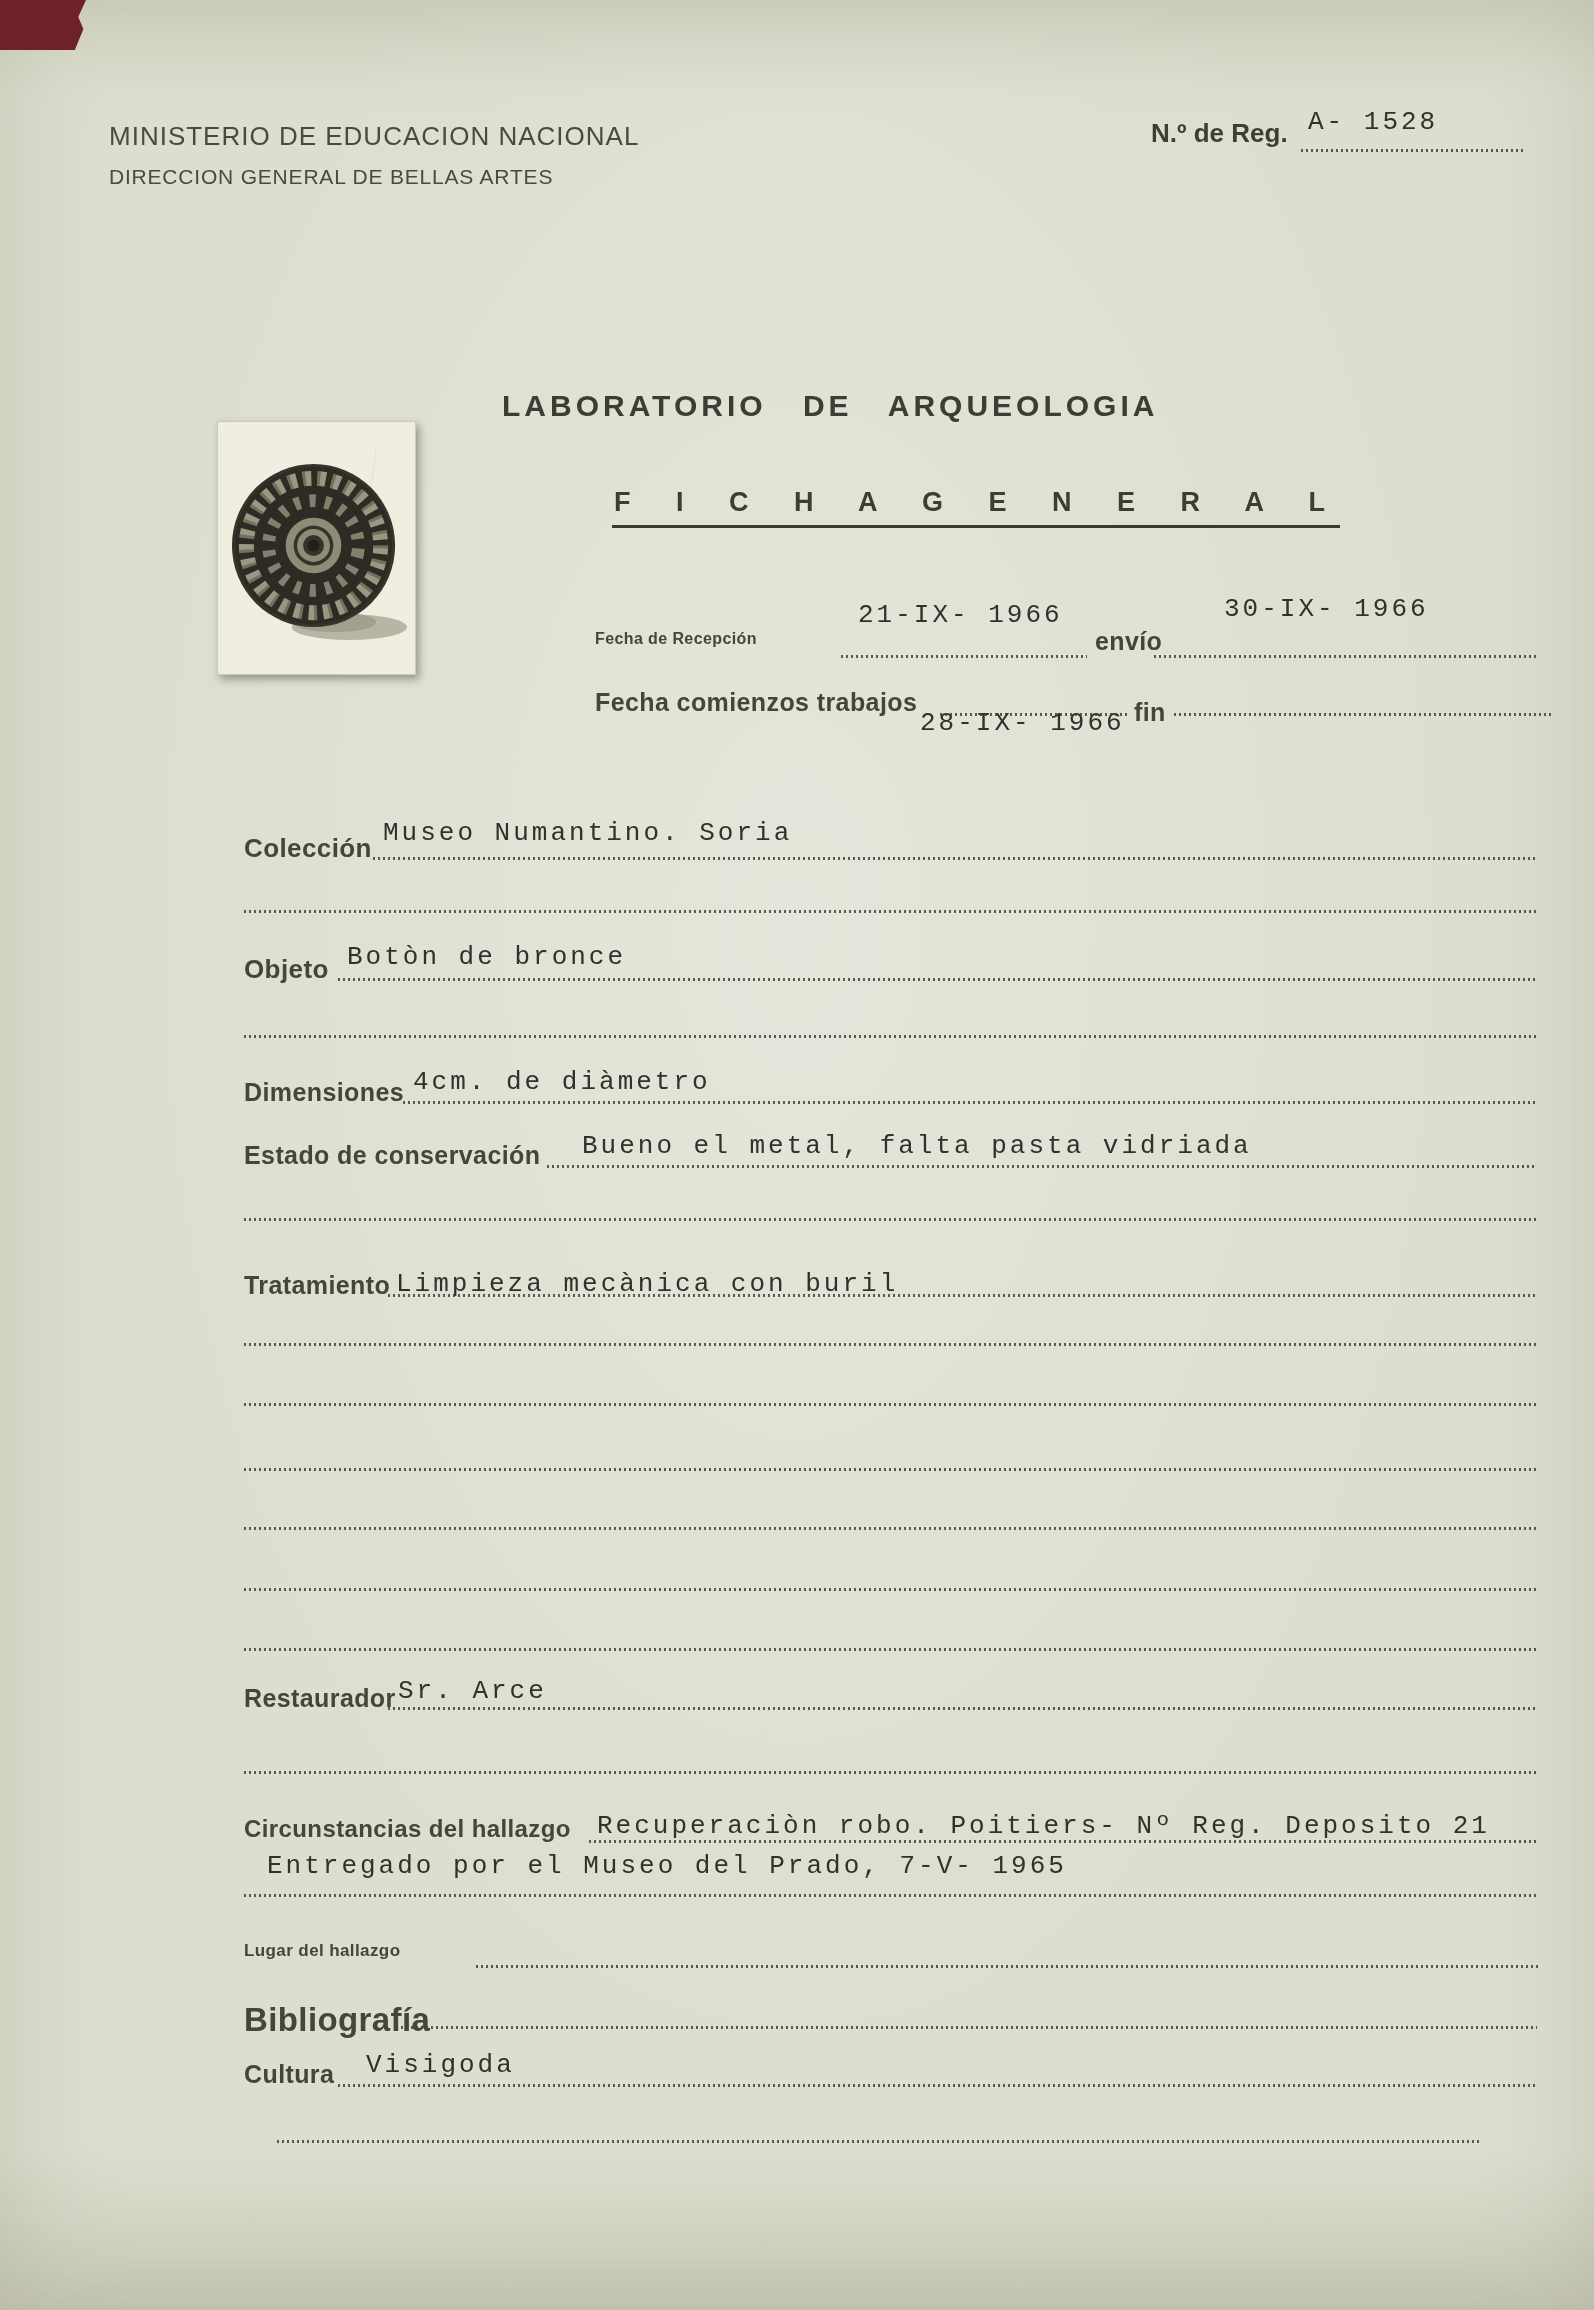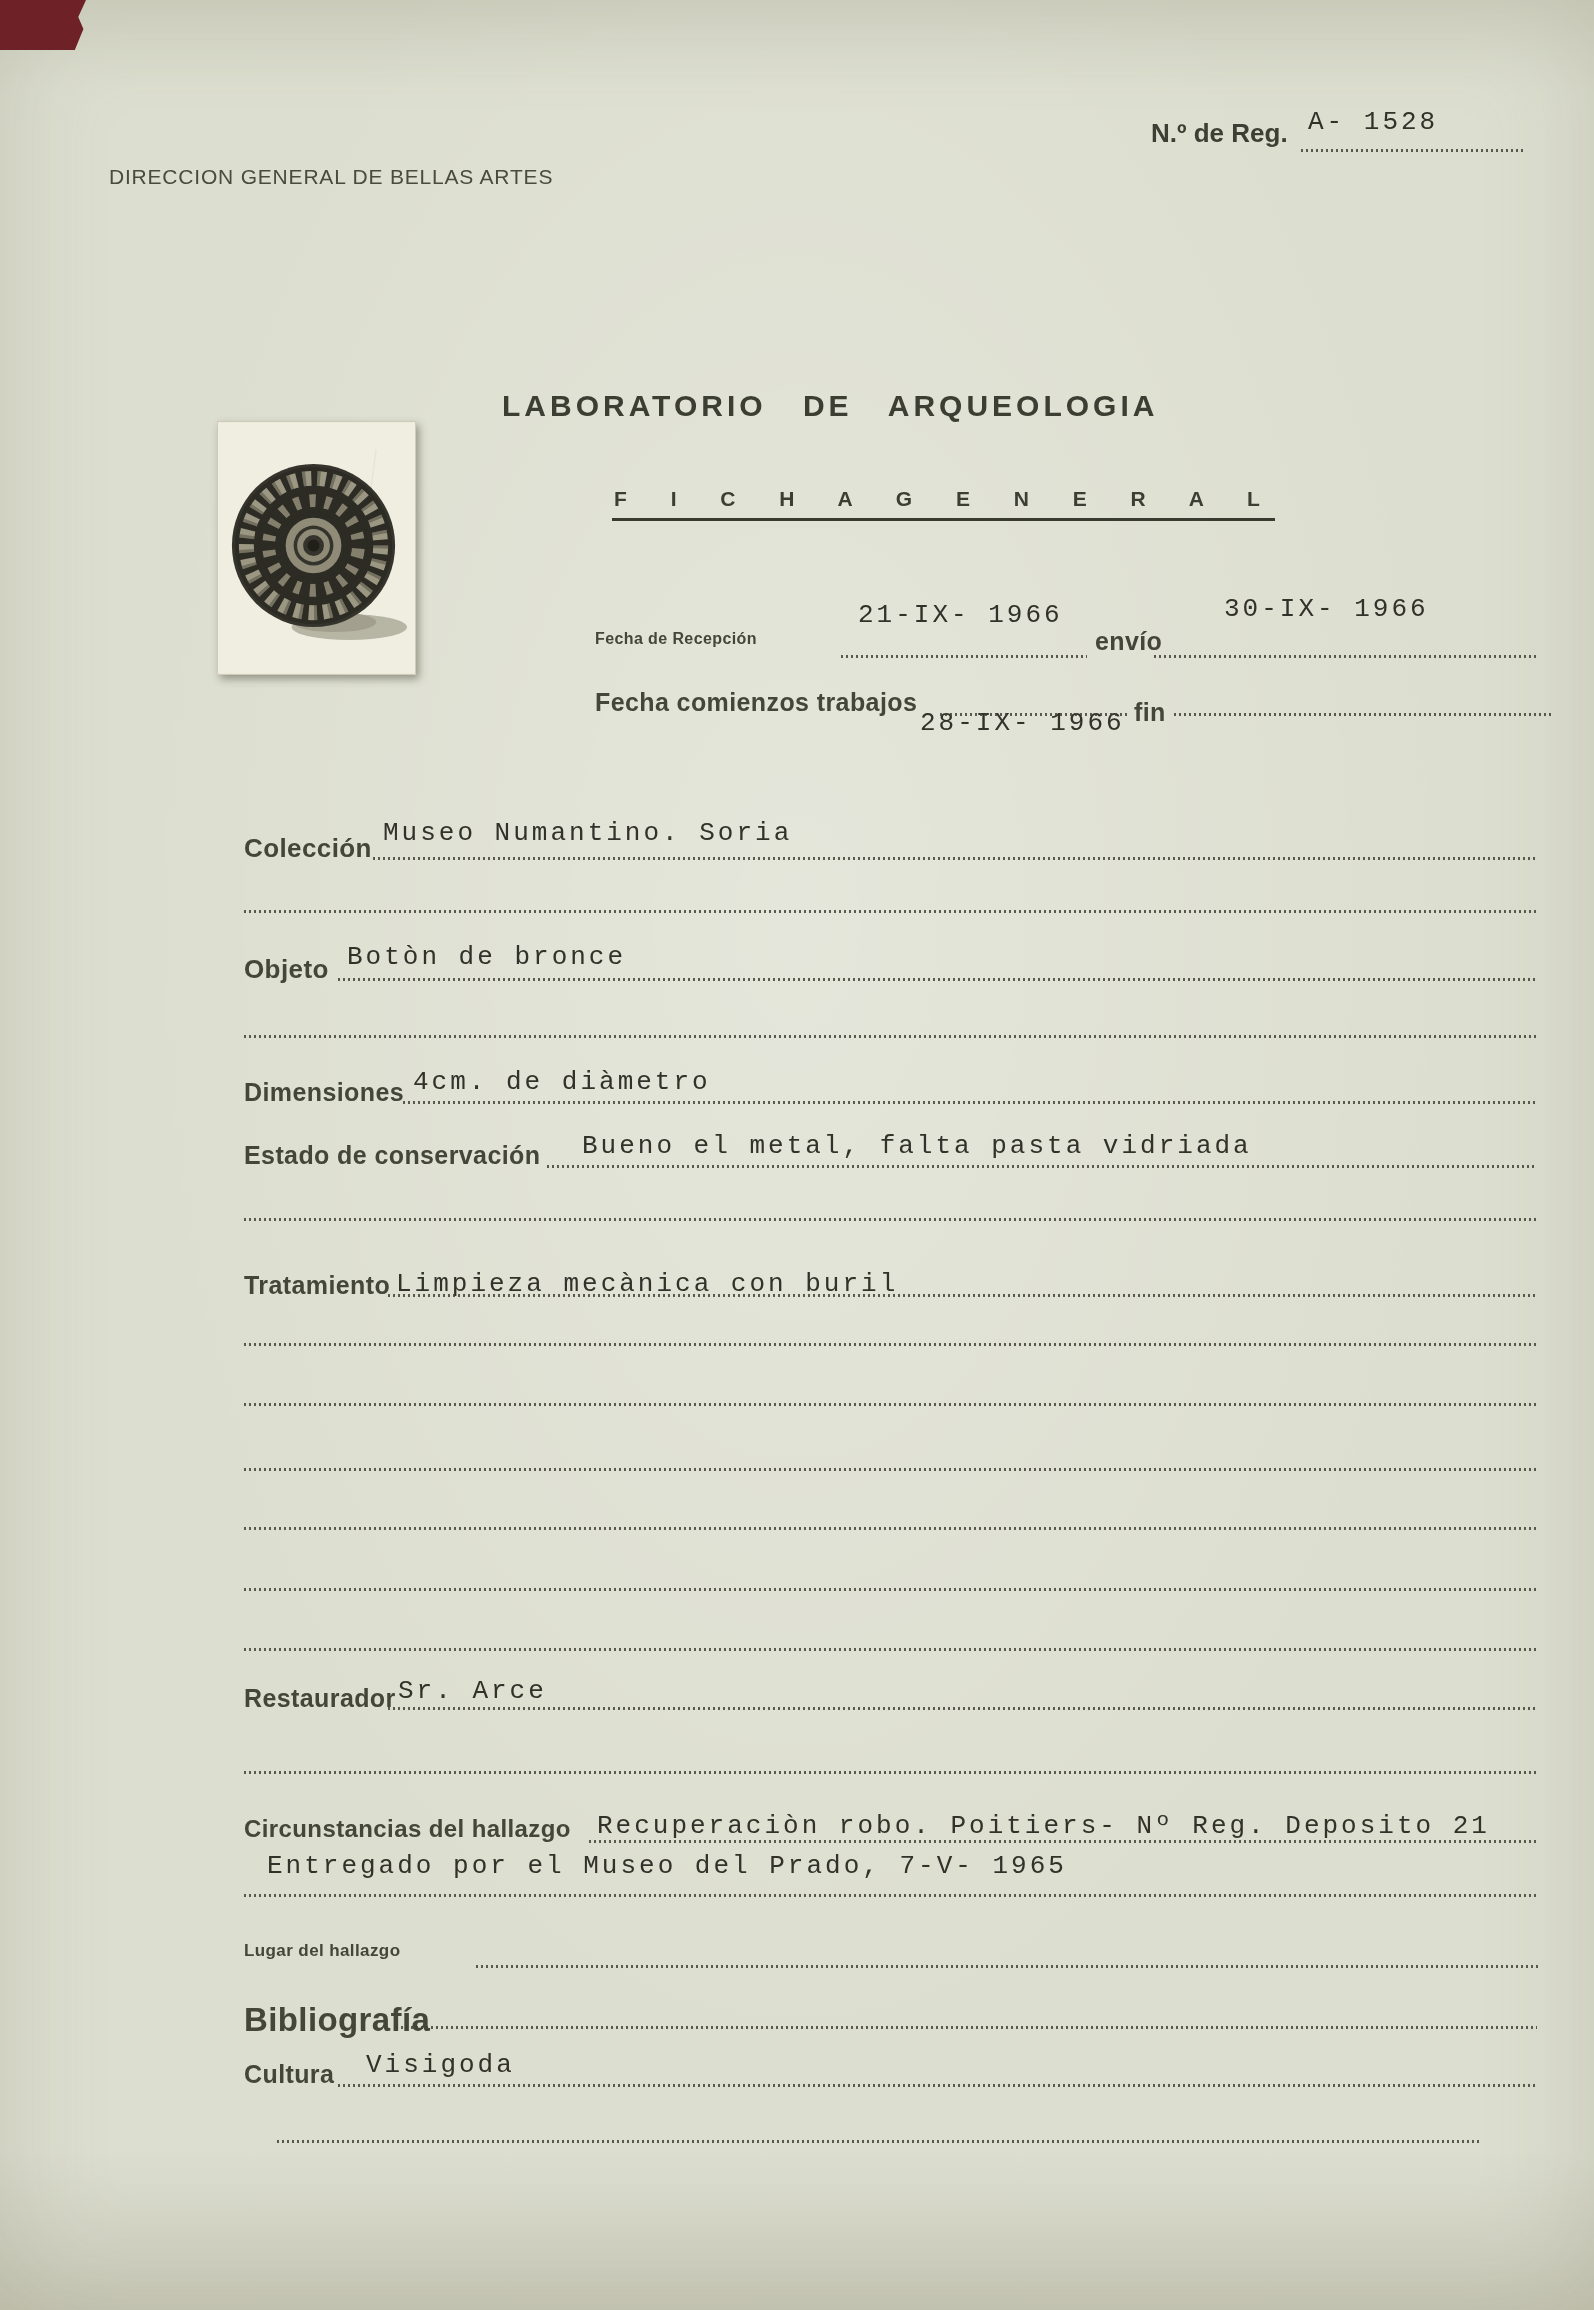--- a/index.html
+++ b/index.html
@@ -20,34 +20,35 @@
   
   .tw{font-family:"Liberation Mono","DejaVu Sans Mono",monospace;color:#32312a;letter-spacing:3px;font-size:26px;}
   
   .dl{position:absolute;height:3px;
       background-image:repeating-linear-gradient(90deg, rgba(66,65,54,.85) 0 1.8px, rgba(66,65,54,0) 1.8px 5px);}
   .hdr1{font-size:26px;color:#4a4b3f;letter-spacing:1px;}
   .hdr2{font-size:21px;color:#4a4b3f;letter-spacing:0.8px;}
   .hdr3{font-size:32px;font-weight:700;color:#35362c;letter-spacing:-0.5px;}
   .regl{font-size:26px;font-weight:700;color:#3e3f34;}
   .title-lab{font-size:30px;font-weight:700;color:#3d3e33;letter-spacing:4px;word-spacing:24px;}
-  .title-ficha{font-size:21px;font-weight:700;color:#3d3e33;letter-spacing:9px;word-spacing:20px;
+  .title-ficha{font-size:27px;font-weight:700;color:#3d3e33;letter-spacing:9px;word-spacing:20px;
                border-bottom:3.5px solid #3a3b30;padding:0 6px 7px 2px;}
   .photo{position:absolute;left:217px;top:421px;width:199px;height:254px;
          box-shadow:3px 4px 8px rgba(60,58,42,.45);}
   .red-corner{position:absolute;left:0;top:0;width:86px;height:50px;background:#6e2127;
               clip-path:polygon(0 0,100% 0,91% 34%,97% 58%,87% 100%,0 100%);}
 </style>
 </head>
 <body>
 
 <div class="page">
 
   <div class="red-corner"></div>
 
+  <div class="abs hdr1" style="left:109px;top:121px;">MINISTERIO DE EDUCACION NACIONAL</div>
   <div class="abs hdr2" style="left:109px;top:165px;">DIRECCION GENERAL DE BELLAS ARTES</div>
 
   <div class="abs regl" style="left:1151px;top:118px;">N.º de Reg.</div>
   <div class="abs tw" style="left:1308px;top:107px;">A- 1528</div>
   <div class="dl" style="left:1301px;top:149px;width:223px;"></div>
 
   <div class="photo">
     <svg width="199" height="254" viewBox="0 0 200 255">
       <rect x="0" y="0" width="200" height="255" fill="#f0eee1"></rect>
       <rect x="0" y="0" width="200" height="255" fill="none" stroke="#cfcdba" stroke-width="2"></rect>

